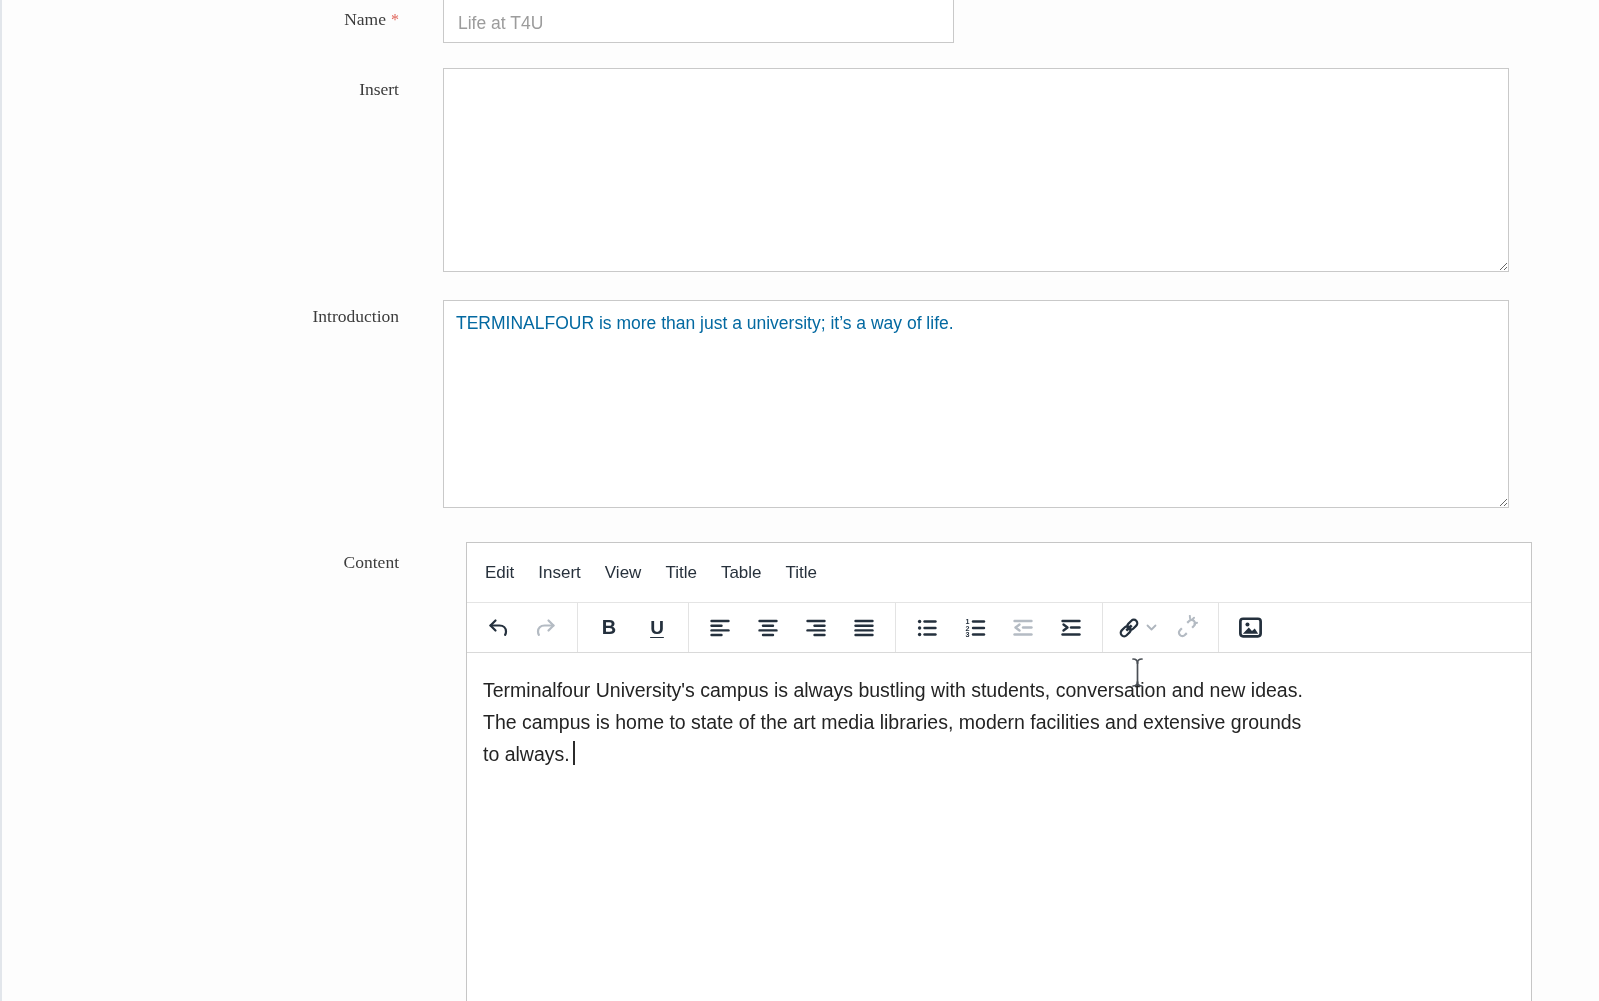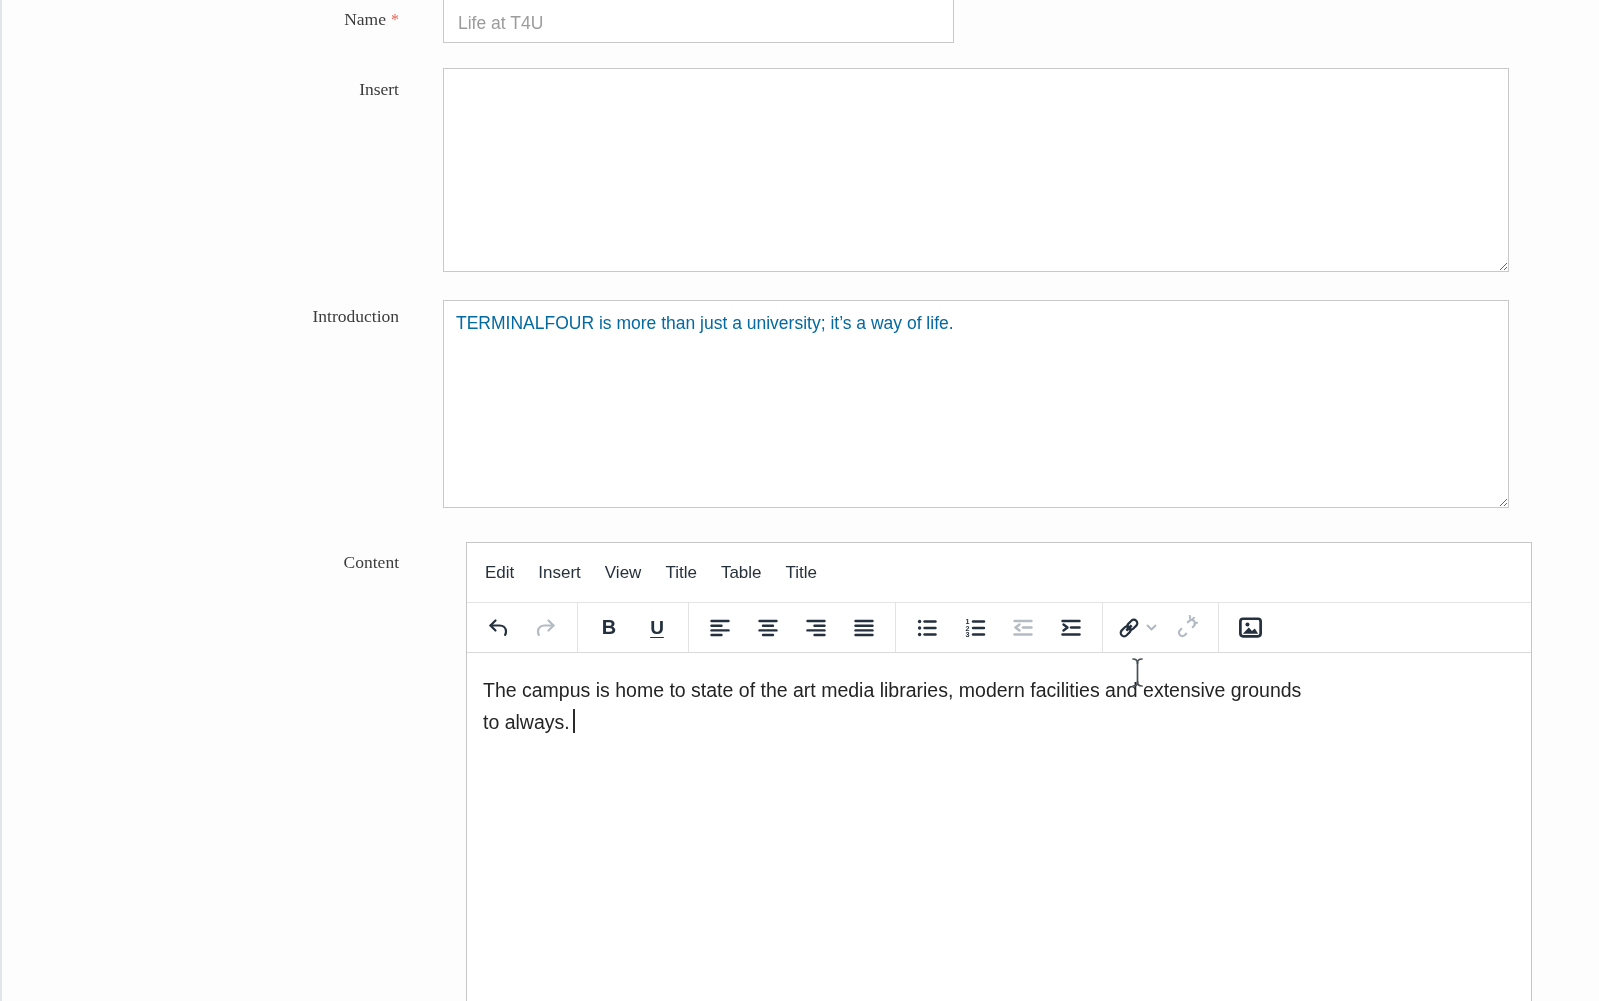--- a/index.html
+++ b/index.html
@@ -280,20 +280,21 @@
         <svg width="27" height="27" viewBox="0 0 24 24">
           <rect x="3" y="4.2" width="18" height="15.6" rx="2.4" fill="none" stroke="#24303d" stroke-width="2.4"></rect>
           <circle cx="9.3" cy="9.3" r="1.8" fill="#24303d"></circle>
           <path d="M5.2 17.5 L10.5 12 L13.3 15 L15.8 12.8 L18.8 17.5 Z" fill="#24303d"></path>
         </svg>
       </button>
     </div>
   </div>
 
   <div class="edit-area">
+    <div>Terminalfour University's campus is always bustling with students, conversation and new ideas.</div>
     <div>The campus is home to state of the art media libraries, modern facilities and extensive grounds</div>
     <div><span>to always.</span><span class="caret"></span></div>
   </div>
 </div>
 
 <svg class="ibeam" width="15" height="31" viewBox="0 0 15 31">
   <g fill="none" stroke="#4a4f55" stroke-width="1.7" stroke-linecap="round">
     <path d="M3 2 C6 2 7.5 3.6 7.5 6"></path>
     <path d="M12 2 C9 2 7.5 3.6 7.5 6"></path>
     <line x1="7.5" y1="6" x2="7.5" y2="25"></line>

